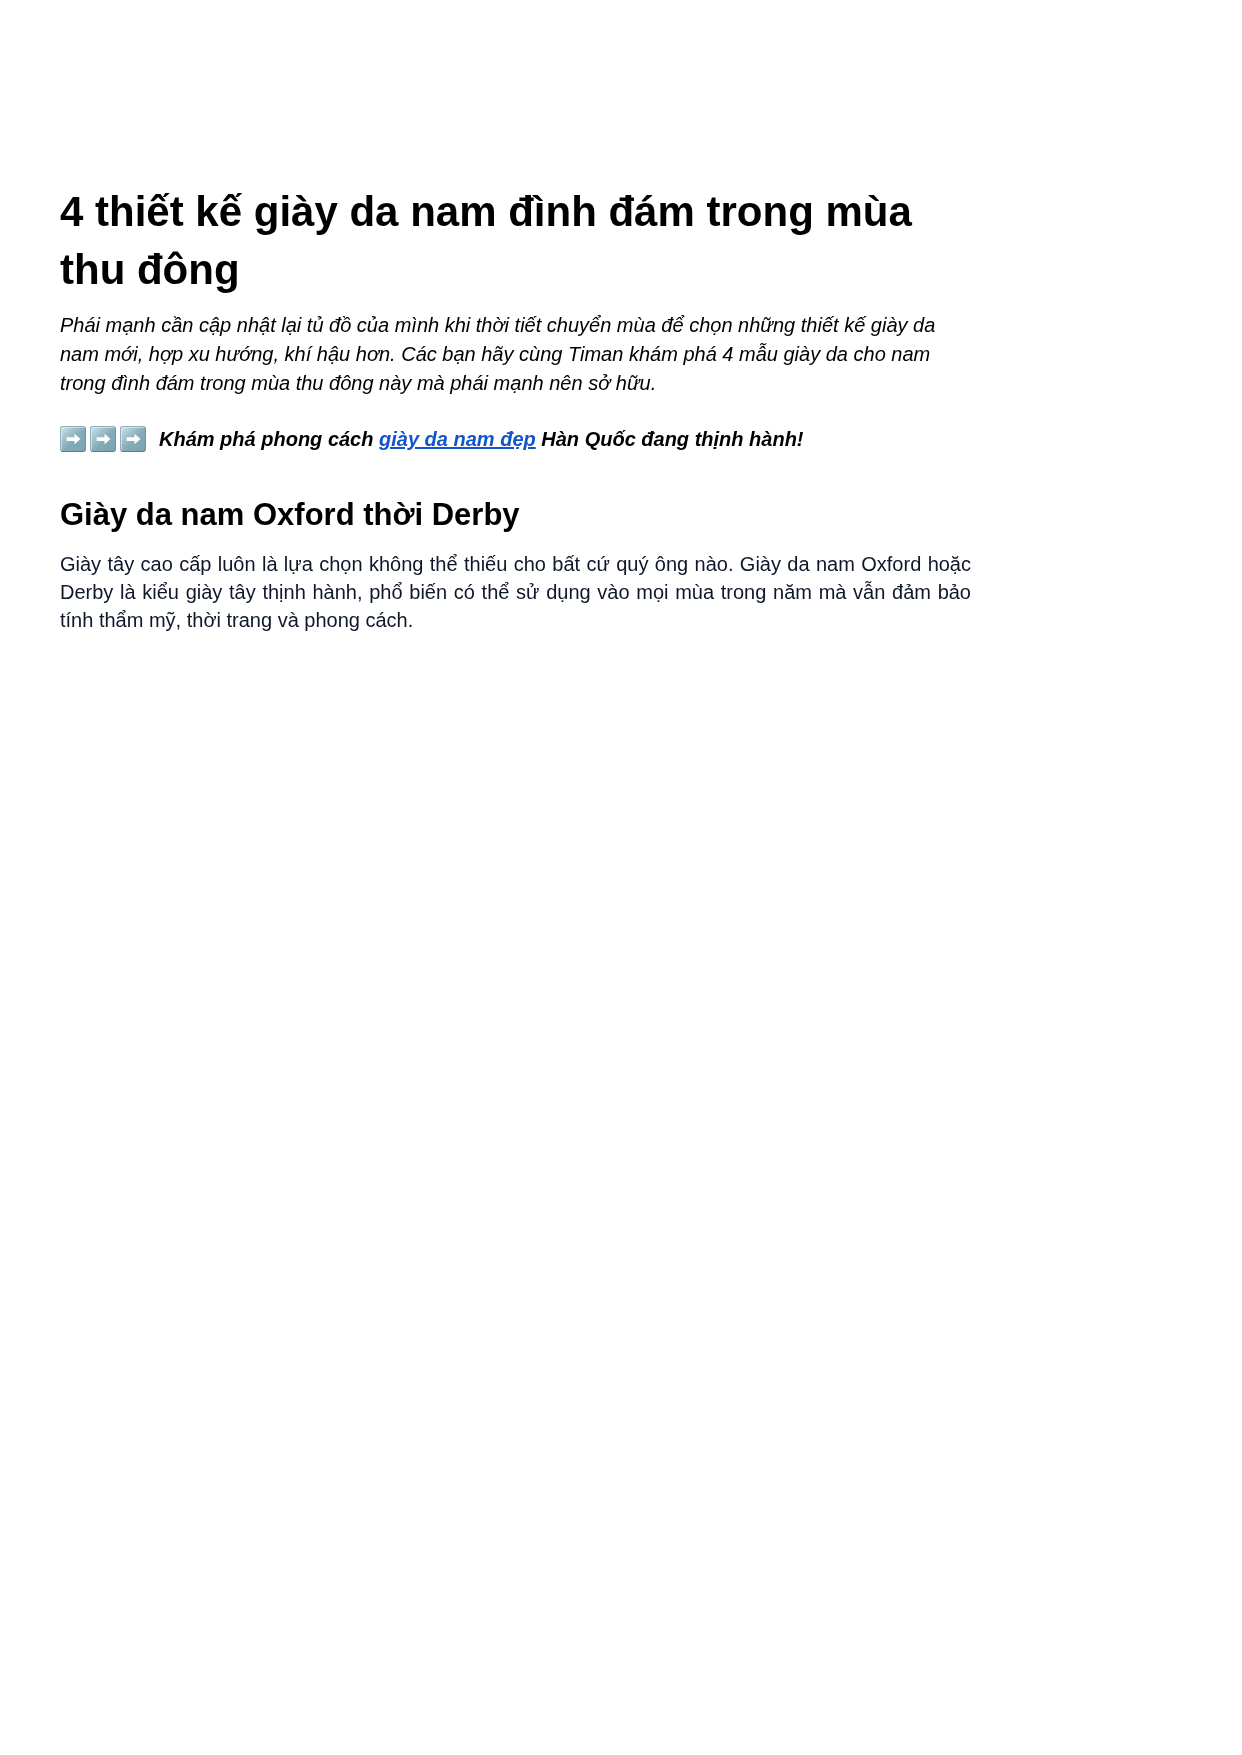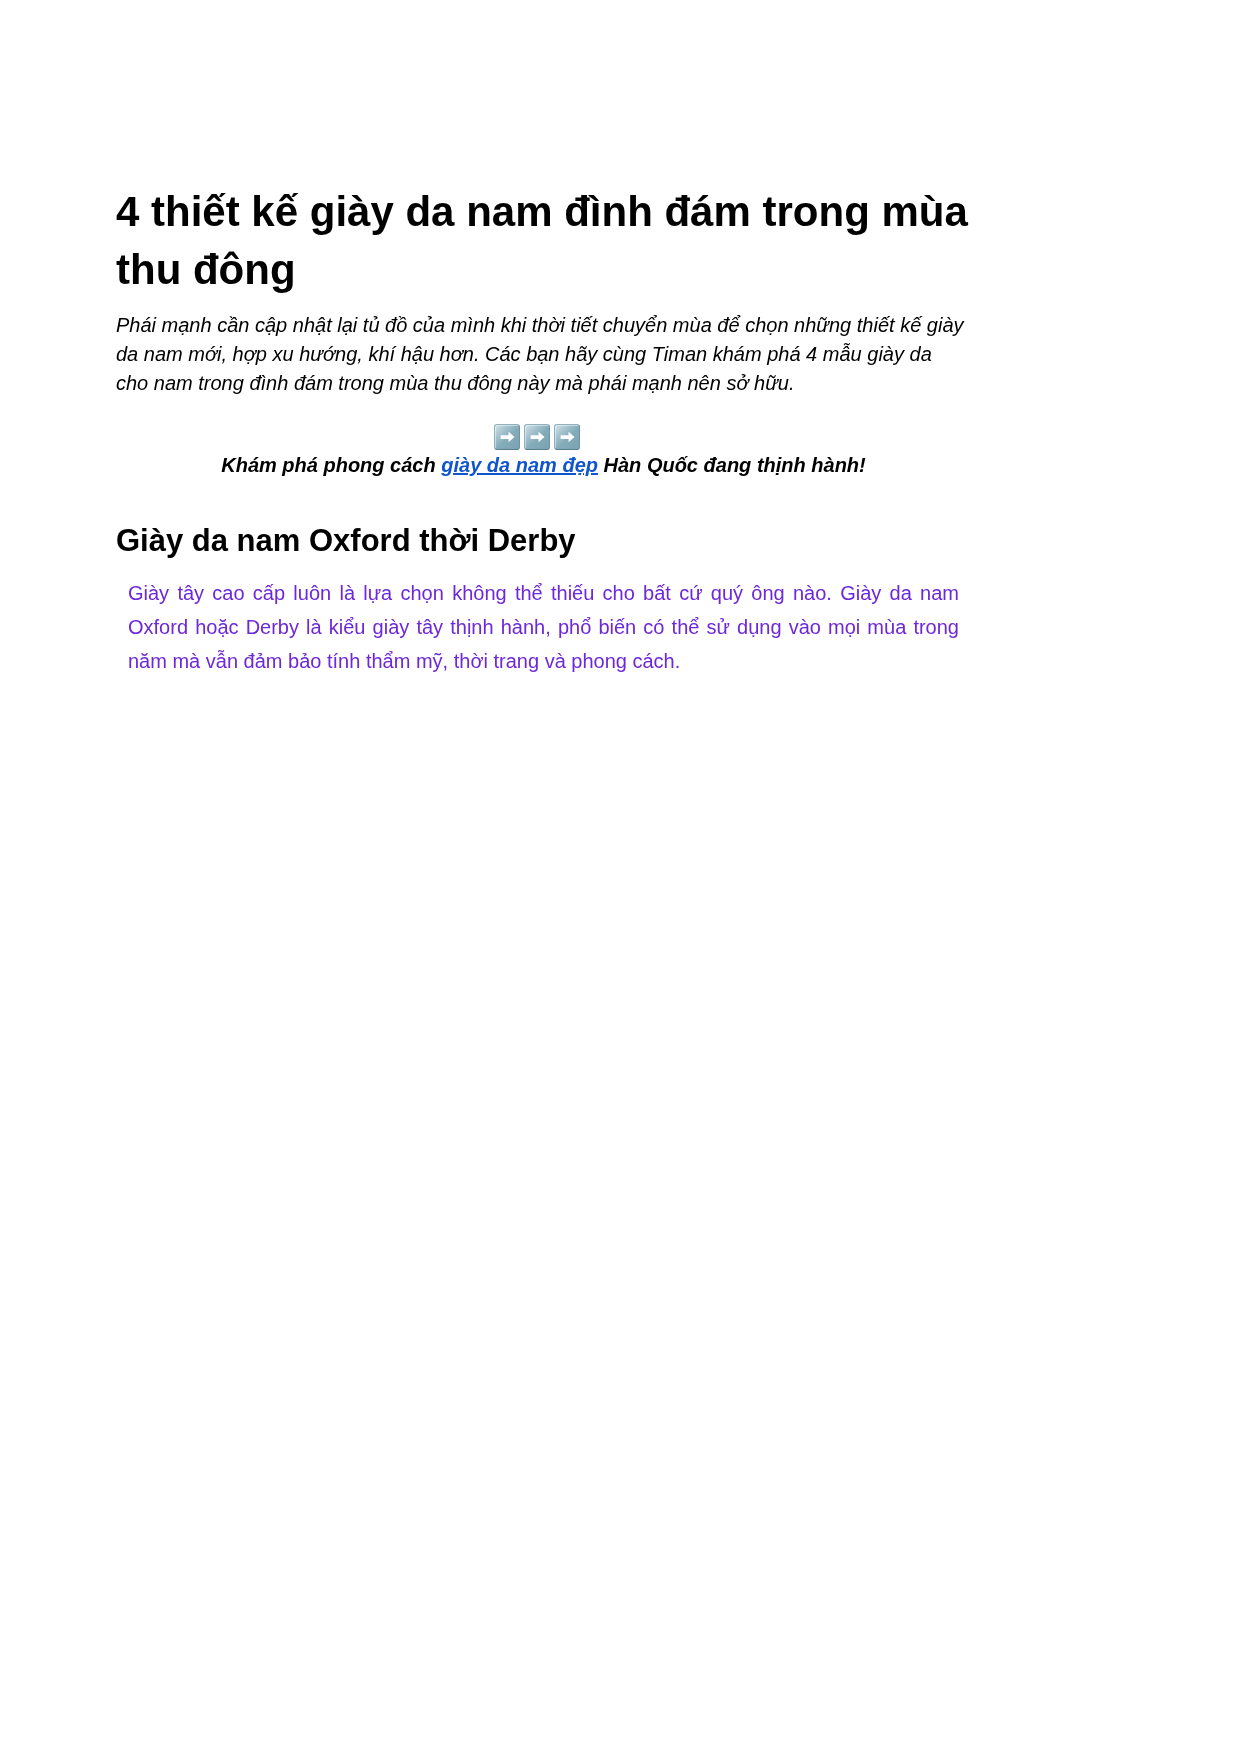--- a/index.html
+++ b/index.html
@@ -11,21 +11,21 @@
     width: 1242px;
     height: 1755px;
     font-family: "Liberation Sans", sans-serif;
     color: #000000;
     overflow: hidden;
   }
   .page {
     box-sizing: border-box;
     width: 1108px;
     height: 1755px;
-    padding: 183px 137px 0 116px;
+    padding: 183px 137px 0 60px;
     background: #ffffff;
   }
   h1.doc-title {
     margin: 0 0 12px 0;
     font-size: 42px;
     line-height: 58px;
     font-weight: bold;
     color: #000000;
   }
   p.intro {
@@ -37,21 +37,20 @@
   }
   .cta-line {
     display: flex;
     align-items: center;
     margin: 0;
     font-size: 20px;
     line-height: 30px;
     font-weight: bold;
     font-style: italic;
     white-space: nowrap;
-    flex-direction: column;
   }
   .arrow-icons {
     display: inline-flex;
     align-items: center;
     gap: 4px;
     margin-right: 13px;
     font-style: normal;
   }
   .arrow-icon {
     display: inline-flex;
@@ -75,24 +74,24 @@
     cursor: pointer;
   }
   h2.section-heading {
     margin: 40px 0 14px 0;
     font-size: 31px;
     line-height: 42px;
     font-weight: bold;
     color: #000000;
   }
   p.section-body {
-    margin: 12px;
+    margin: 0;
     font-size: 20px;
-    line-height: 34px;
-    color: #6d28d9;
+    line-height: 28px;
+    color: #0f172a;
     text-align: justify;
   }
 </style>
 </head>
 <body>
 
 <div class="page">
 
   <h1 class="doc-title">4 thiết kế giày da nam đình đám trong mùa thu đông</h1>
 

